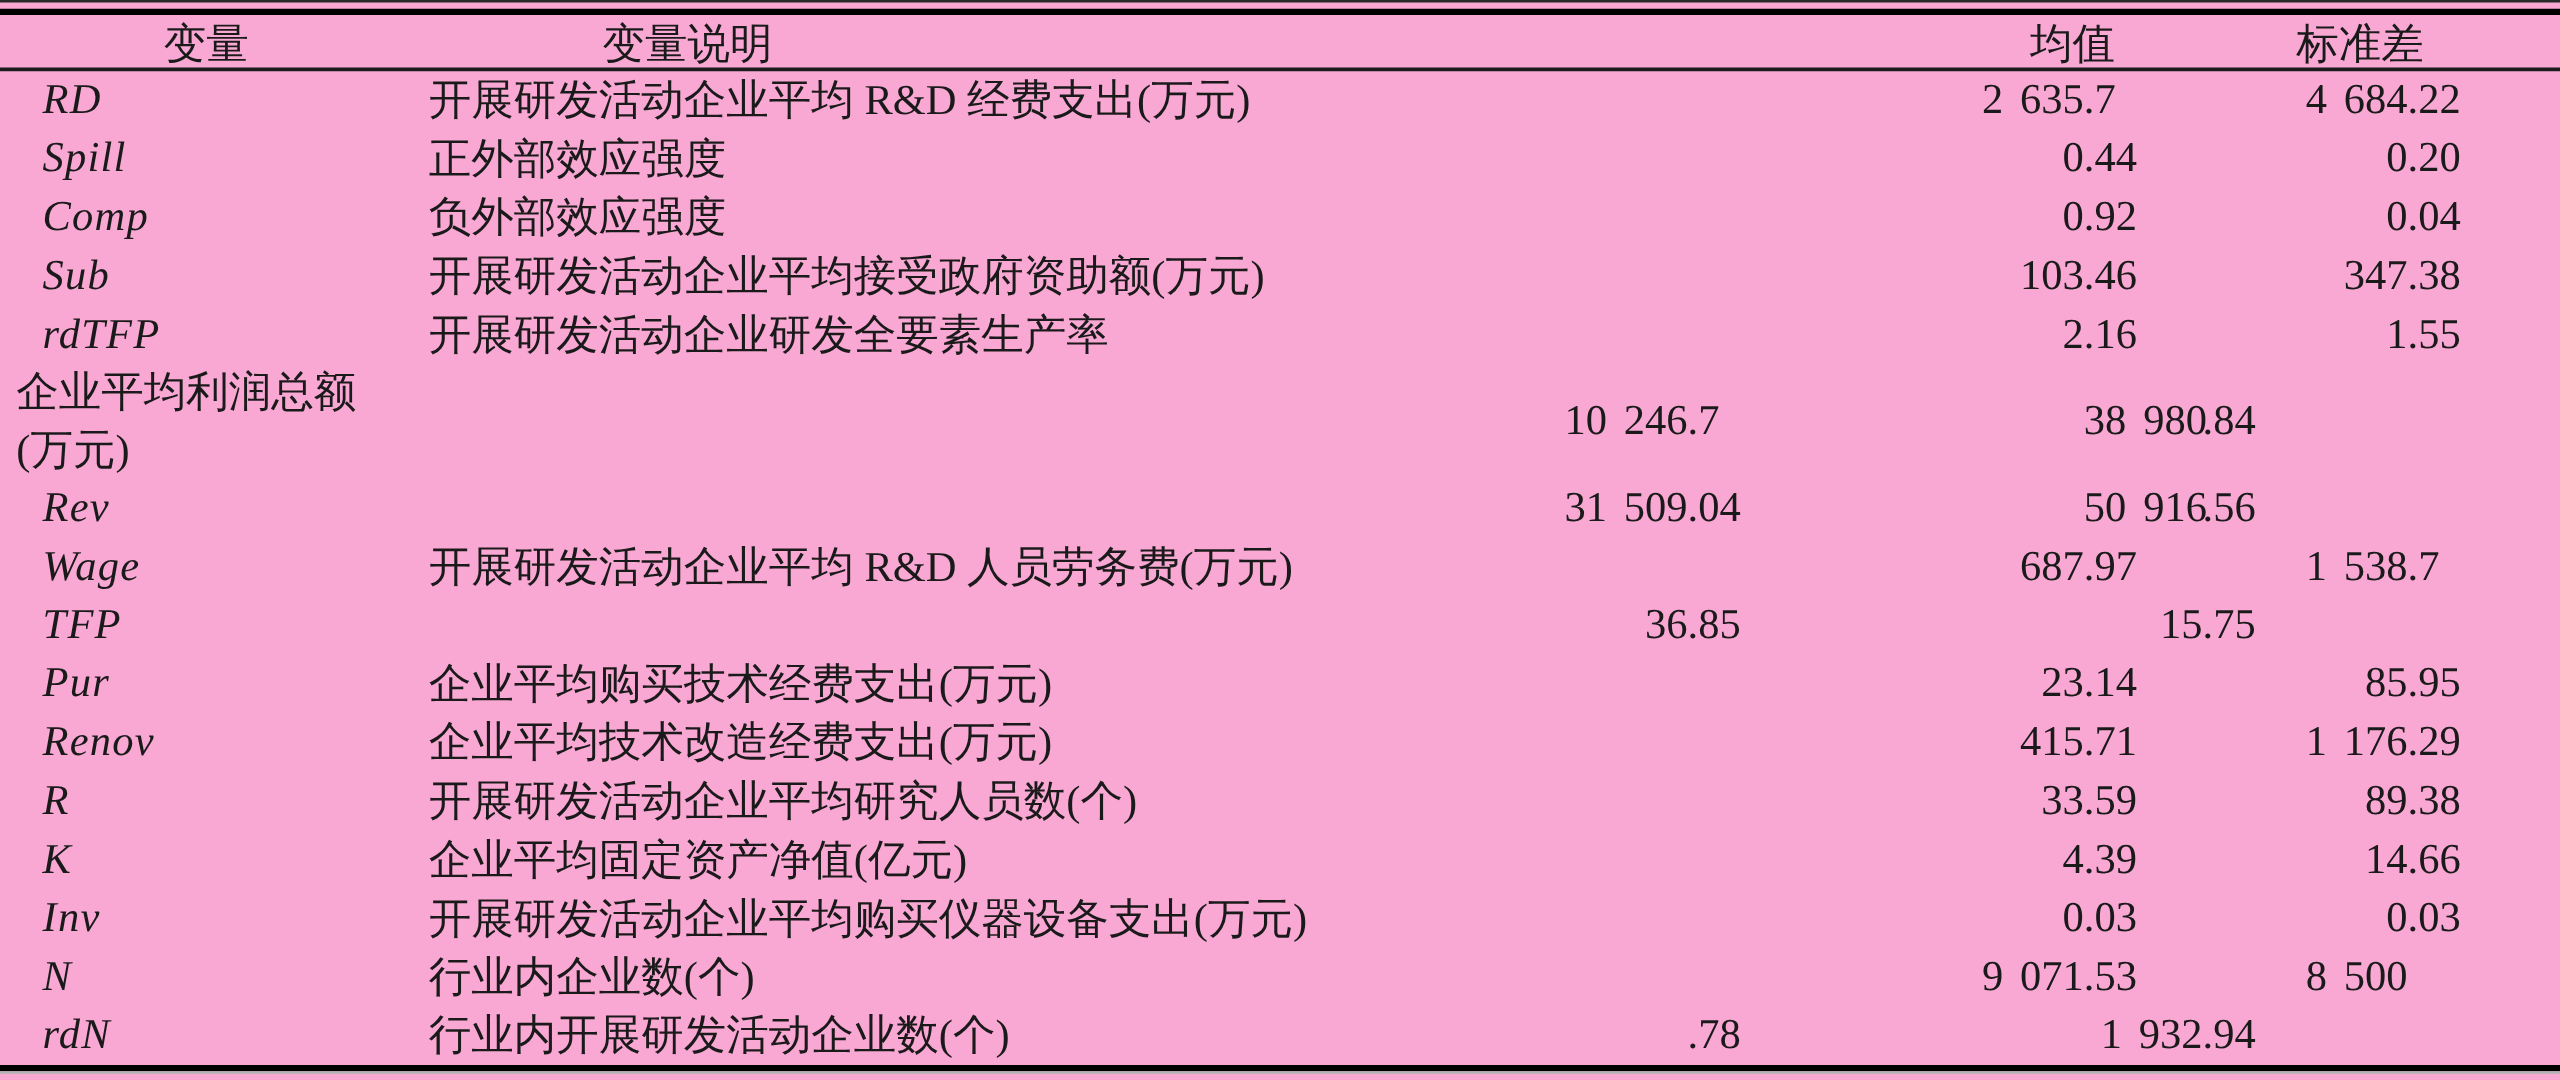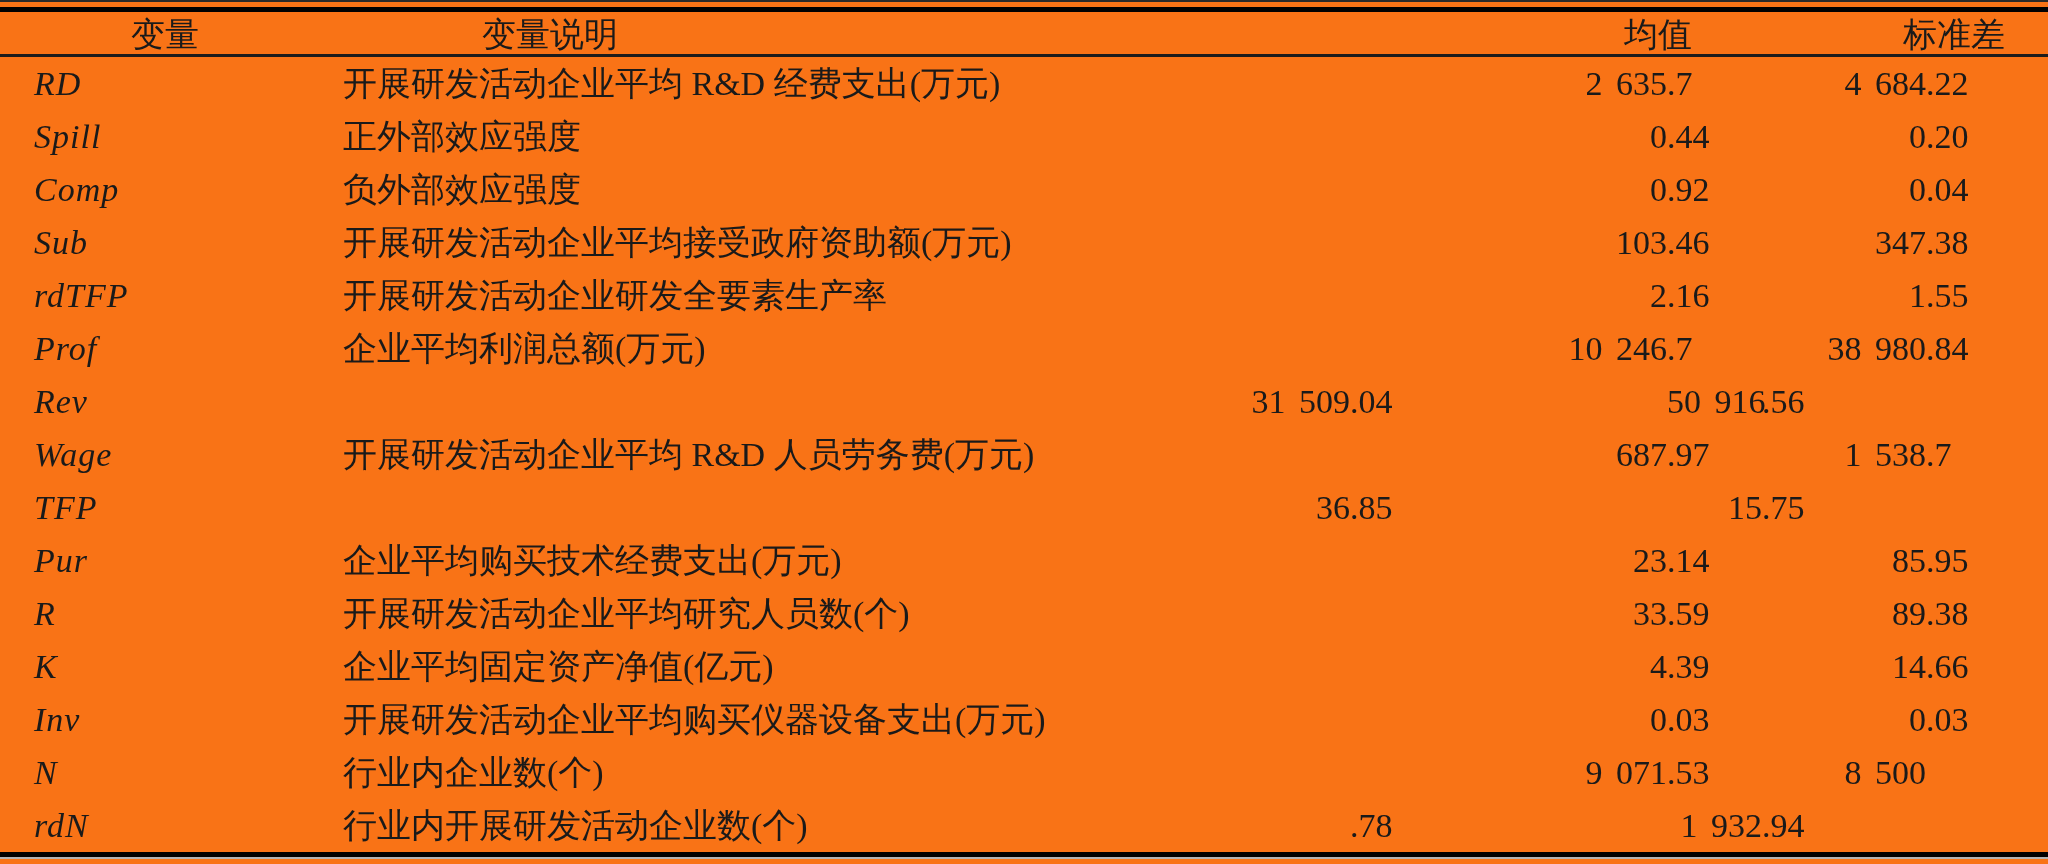--- a/index.html
+++ b/index.html
@@ -1,20 +1,20 @@
 <!DOCTYPE html>
 <html><head>
 <meta charset="utf-8">
 <style>
   html, body { margin: 0; padding: 0; background: #ffffff; }
   .page {
     position: relative;
     width: 2048px;
     height: 864px;
-    background: #f97316;
+    background: #f9a8d4;
     font-family: "Liberation Serif", "DejaVu Serif", serif;
     color: #1a1a1a;
     overflow: hidden;
   }
   .rule { position: absolute; left: 0; right: 0; }
   .rule-top-thin    { top: 0;    height: 2px; background: #2a2a2a; }
   .rule-top-thick   { top: 7px;  height: 5px; background: #000000; }
   .rule-header-sep  { top: 54px; height: 3px; background: #1c1c1c; }
   .rule-bottom      { top: 852px; height: 5px; background: #000000; }
   .rule-bottom-shadow { top: 857px; height: 2px; background: #b3b3b3; }
@@ -24,21 +24,21 @@
     top: 12px; left: 0;
     width: 2048px; height: 42px;
     display: grid;
     grid-template-columns: 330px 1020px 412px 286px;
     align-items: center;
     font-size: 34px;
   }
   .hcell-var  { text-align: center; }
   .hcell-desc { text-align: left; padding-left: 152px; }
   .hcell-mean { text-align: right;  padding-right: 70px; }
-  .hcell-std  { text-align: right;  padding-right: 43px; }
+  .hcell-std  { text-align: right;  padding-right: 109px; }
 
   .tbody {
     position: absolute;
     top: 57px; left: 0;
     width: 2048px; height: 795px;
     display: flex;
     flex-direction: column;
   }
   .trow {
     flex: 1;
@@ -108,21 +108,20 @@
       </div>
       <div class="trow">
         <div class="cell-var">rdTFP</div>
         <div class="cell-desc">开展研发活动企业研发全要素生产率</div>
         <div class="num num-int">2</div>
         <div class="num num-frac">.16</div>
         <div class="num num-int">1</div>
         <div class="num num-frac">.55</div>
       </div>
       <div class="trow">
-        <div class="cell-var">Prof</div>
         <div class="cell-desc">企业平均利润总额(万元)</div>
         <div class="num num-int">10 246</div>
         <div class="num num-frac">.7</div>
         <div class="num num-int">38 980</div>
         <div class="num num-frac">.84</div>
       </div>
       <div class="trow">
         <div class="cell-var">Rev</div>
         <div class="num num-int">31 509</div>
         <div class="num num-frac">.04</div>
@@ -146,20 +145,28 @@
       </div>
       <div class="trow">
         <div class="cell-var">Pur</div>
         <div class="cell-desc">企业平均购买技术经费支出(万元)</div>
         <div class="num num-int">23</div>
         <div class="num num-frac">.14</div>
         <div class="num num-int">85</div>
         <div class="num num-frac">.95</div>
       </div>
       <div class="trow">
+        <div class="cell-var">Renov</div>
+        <div class="cell-desc">企业平均技术改造经费支出(万元)</div>
+        <div class="num num-int">415</div>
+        <div class="num num-frac">.71</div>
+        <div class="num num-int">1 176</div>
+        <div class="num num-frac">.29</div>
+      </div>
+      <div class="trow">
         <div class="cell-var">R</div>
         <div class="cell-desc">开展研发活动企业平均研究人员数(个)</div>
         <div class="num num-int">33</div>
         <div class="num num-frac">.59</div>
         <div class="num num-int">89</div>
         <div class="num num-frac">.38</div>
       </div>
       <div class="trow">
         <div class="cell-var">K</div>
         <div class="cell-desc">企业平均固定资产净值(亿元)</div>

